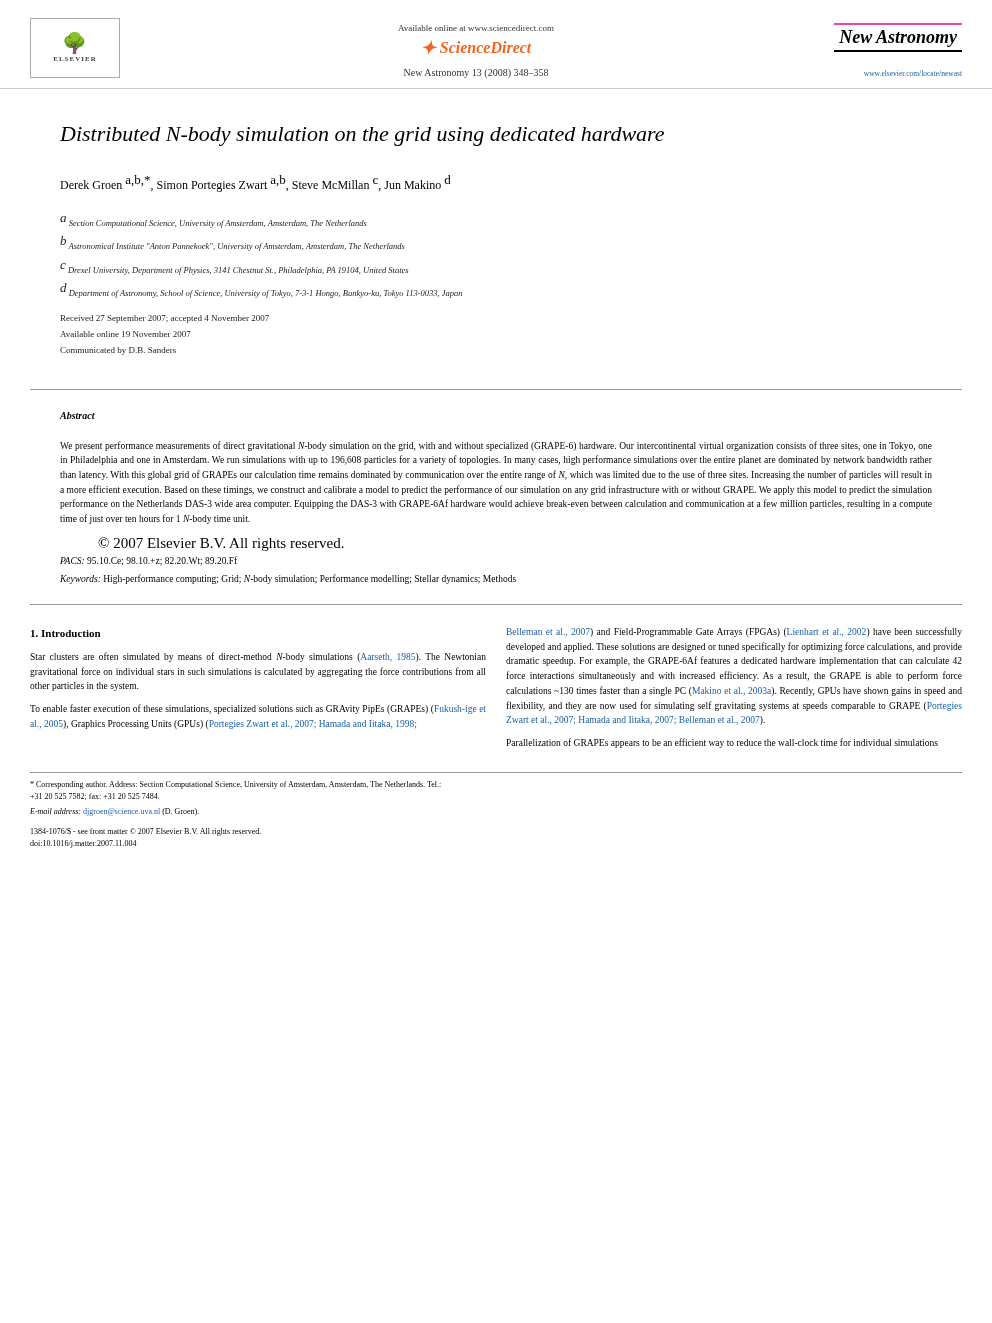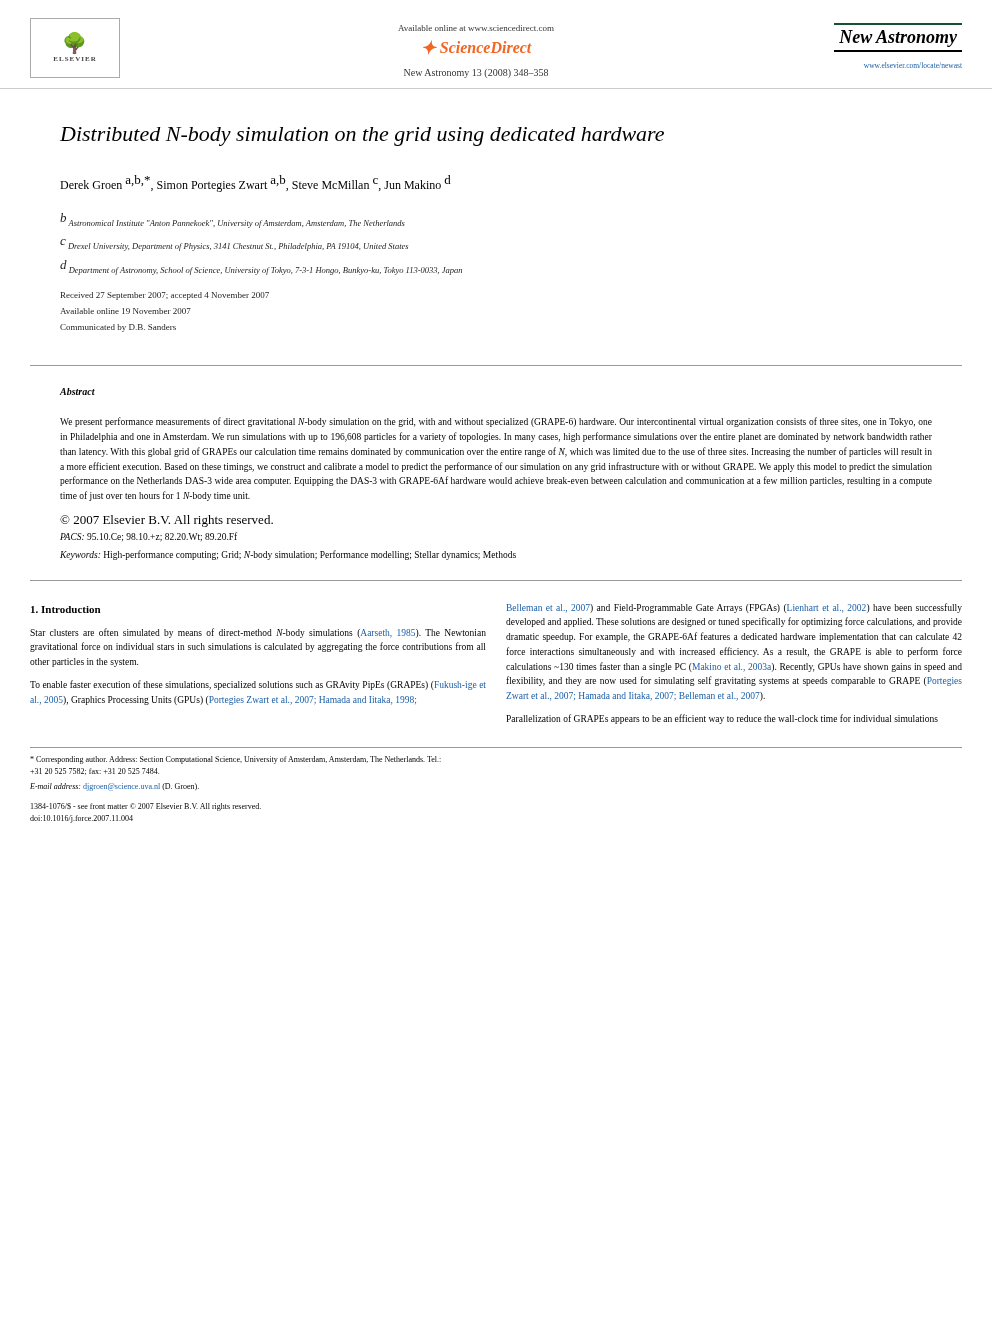--- a/index.html
+++ b/index.html
@@ -86,24 +86,24 @@
       flex-shrink: 0;
       text-align: right;
       padding-top: 5px;
     }
     .new-astronomy-logo {
       font-style: italic;
       font-size: 18px;
       color: #000;
       font-weight: bold;
       border-bottom: 2px solid #000;
-      border-top: 2px solid #14532d;
+      border-top: 2px solid #ec4899;
       padding: 2px 5px;
       display: inline-block;
-      margin-bottom: 9px;
+      margin-bottom: 17px;
     }
     .journal-url {
       font-size: 7.5px;
       color: #1a5fa8;
       display: block;
       text-align: right;
     }
     
     .title-section {
       padding: 30px 60px 15px 60px;
@@ -149,22 +149,23 @@
       font-style: italic;
       margin-bottom: 18px;
     }
     .abstract-text {
       font-size: 9.5px;
       line-height: 1.55;
       text-align: justify;
       margin-bottom: 8px;
     }
     .copyright {
-      font-size: 13px;
+      font-size: 15px;
       margin-top: 4px;
+      margin-left: 38px;
     }
     .keywords-line {
       font-size: 9.5px;
       margin-top: 8px;
     }
     .pacs-line {
       font-size: 9.5px;
       margin-top: 4px;
     }
     
@@ -234,20 +235,21 @@
   </div>
 
   <div class="title-section">
     <h1 class="paper-title">
       Distributed <em>N</em>-body simulation on the grid using dedicated hardware
     </h1>
     <div class="authors">
       Derek Groen <sup>a,b,*</sup>, Simon Portegies Zwart <sup>a,b</sup>, Steve McMillan <sup>c</sup>, Jun Makino <sup>d</sup>
     </div>
     <div class="affiliations">
+      <div><sup>a</sup> <em>Section Computational Science, University of Amsterdam, Amsterdam, The Netherlands</em></div>
       <div><sup>b</sup> <em>Astronomical Institute "Anton Pannekoek", University of Amsterdam, Amsterdam, The Netherlands</em></div>
       <div><sup>c</sup> <em>Drexel University, Department of Physics, 3141 Chestnut St., Philadelphia, PA 19104, United States</em></div>
       <div><sup>d</sup> <em>Department of Astronomy, School of Science, University of Tokyo, 7-3-1 Hongo, Bunkyo-ku, Tokyo 113-0033, Japan</em></div>
     </div>
     <div class="dates">
       <div>Received 27 September 2007; accepted 4 November 2007</div>
       <div>Available online 19 November 2007</div>
       <div>Communicated by D.B. Sanders</div>
     </div>
   </div>
@@ -299,19 +301,19 @@
         <div>
           * Corresponding author. Address: Section Computational Science, University of Amsterdam, Amsterdam, The Netherlands. Tel.: +31 20 525 7582; fax: +31 20 525 7484.
         </div>
         <div style="margin-top:3px;">
           <em>E-mail address:</em> <span class="ref-link">djgroen@science.uva.nl</span> (D. Groen).
         </div>
         <div style="margin-top:8px;">
           1384-1076/$ - see front matter © 2007 Elsevier B.V. All rights reserved.
         </div>
         <div>
-          doi:10.1016/j.force.2007.11.004
+          doi:10.1016/j.matter.2007.11.004
         </div>
       </div>
     </div>
   </div>
 
 </div>
 
 </body></html>

